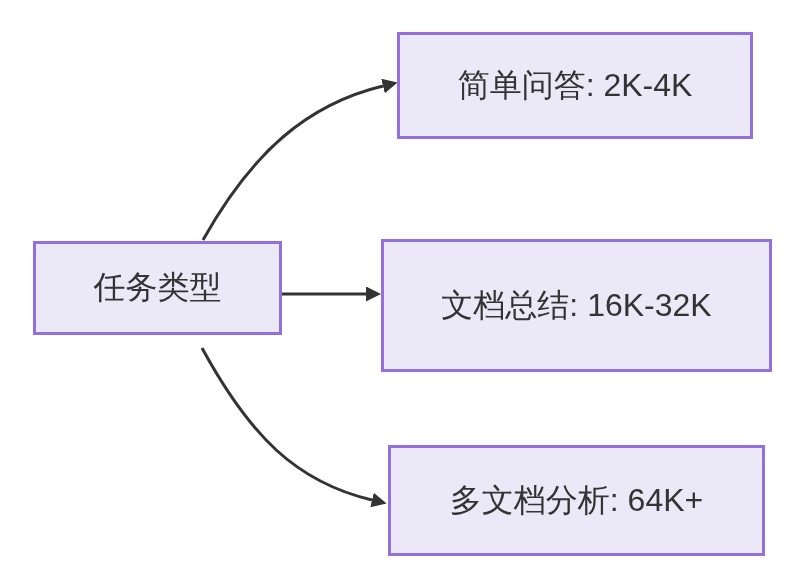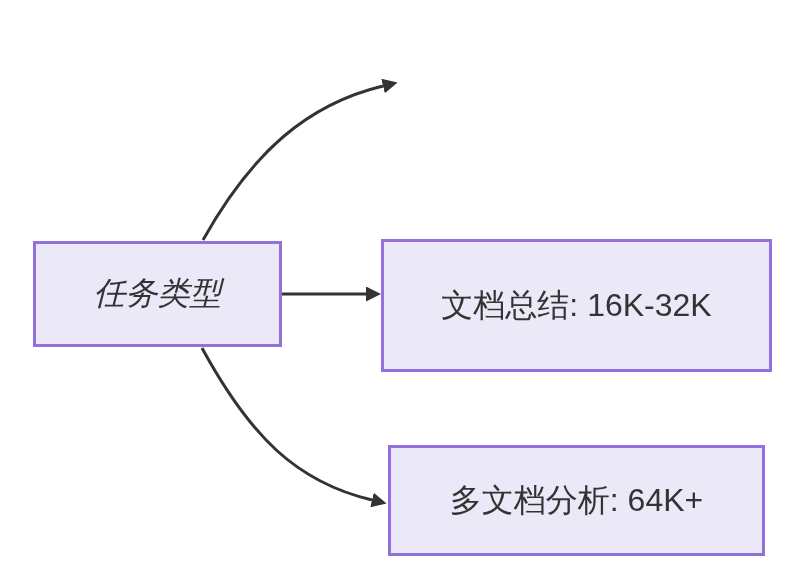--- a/index.html
+++ b/index.html
@@ -36,21 +36,21 @@
     box-sizing: border-box;
     background: var(--node-fill, #EBE9F7);
     border: 3px solid var(--node-border, #9370DB);
     display: flex;
     align-items: center;
     justify-content: center;
     font-size: 32px;
     color: var(--text-color, #333333);
     white-space: nowrap;
   }
-  .node-root   { left: 33px;  top: 241px; width: 249px; height: 106px; font-style: italic; }
+  .node-root   { left: 33px;  top: 241px; width: 249px; height: 94px; }
   .node-top    { left: 397px; top: 32px;  width: 356px; height: 107px; }
   .node-mid    { left: 381px; top: 239px; width: 391px; height: 133px; }
   .node-bottom { left: 388px; top: 445px; width: 377px; height: 111px; align-items: center; }
 </style>
 </head>
 <body>
 
 <div class="canvas">
 
   <svg class="edges" width="787" height="572" viewBox="0 0 787 572" xmlns="http://www.w3.org/2000/svg">
@@ -61,20 +61,23 @@
     </defs>
     <path class="edge" d="M 203 240 C 252 152, 308 104, 383 86" marker-end="url(#arrowhead)"></path>
     <path class="edge" d="M 282 294 L 366 294" marker-end="url(#arrowhead)"></path>
     <path class="edge" d="M 202 348 C 250 436, 296 482, 372 500" marker-end="url(#arrowhead)"></path>
   </svg>
 
   <div class="node node-root">
     <span>任务类型</span>
   </div>
 
+  <div class="node node-top">
+    <span>简单问答: 2K-4K</span>
+  </div>
 
   <div class="node node-mid">
     <span>文档总结: 16K-32K</span>
   </div>
 
   <div class="node node-bottom">
     <span>多文档分析: 64K+</span>
   </div>
 
 </div>

